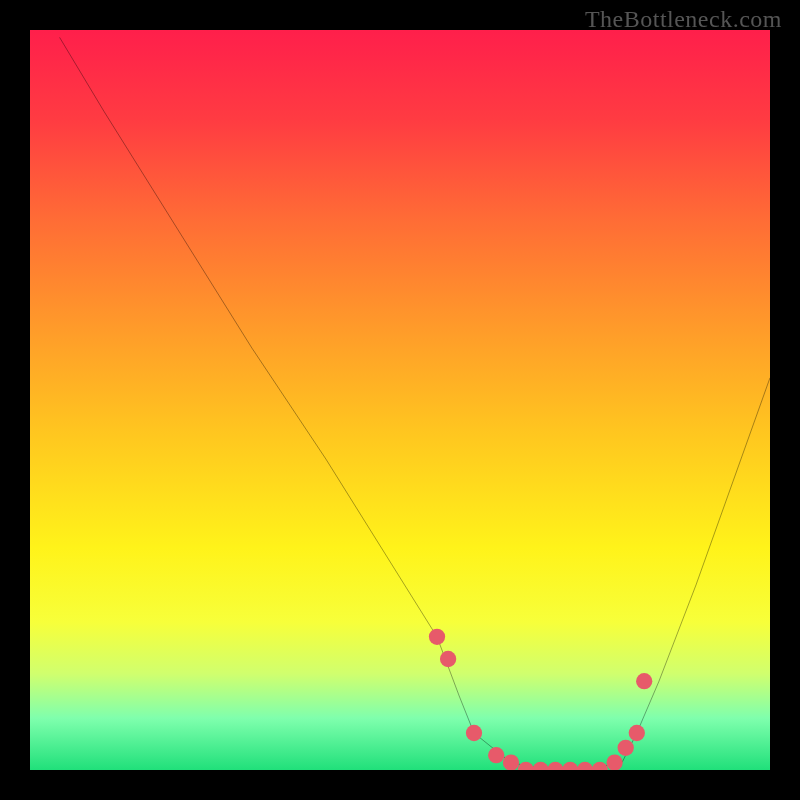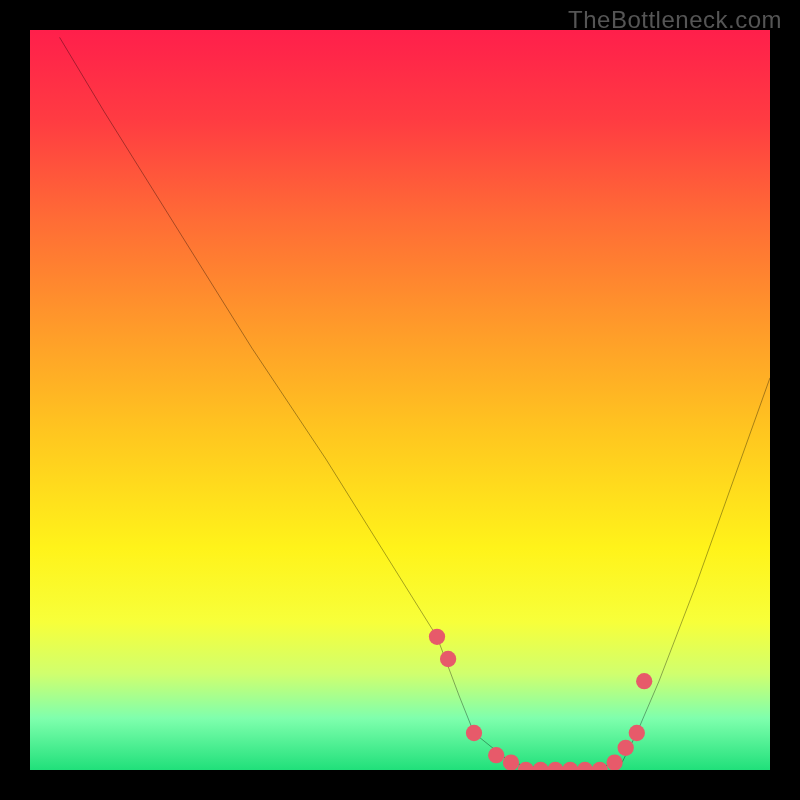--- a/index.html
+++ b/index.html
@@ -15,21 +15,21 @@
     position: relative;
     width: 800px;
     height: 800px;
     background: #000;
   }
   .watermark {
     position: absolute;
     top: 6px;
     right: 18px;
     color: #555;
-    font-family: Liberation Sans, sans-serif;
+    font-family: Liberation Serif, serif;
     font-size: 24px;
     letter-spacing: 0.5px;
     z-index: 20;
   }
   .plot-area {
     position: absolute;
     left: 30px;
     top: 30px;
     width: 740px;
     height: 740px;

